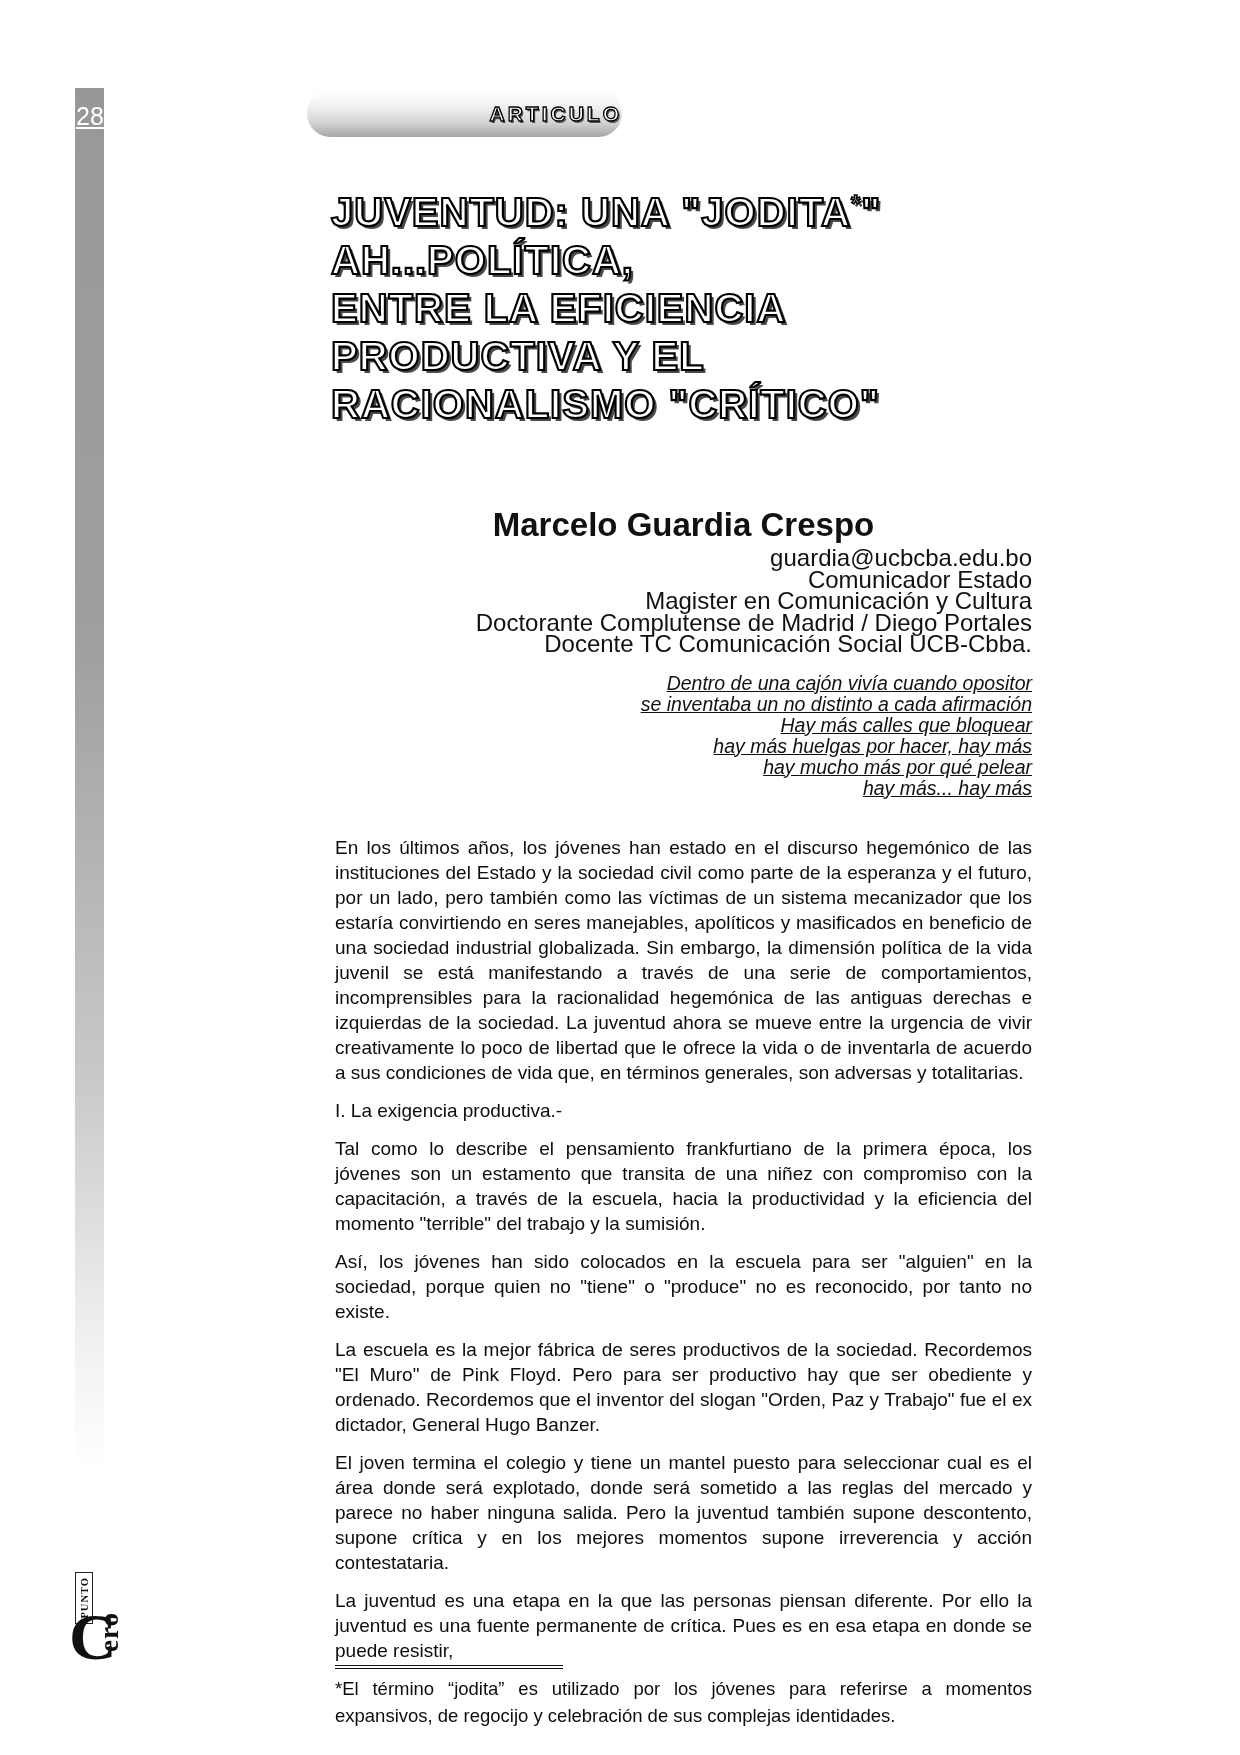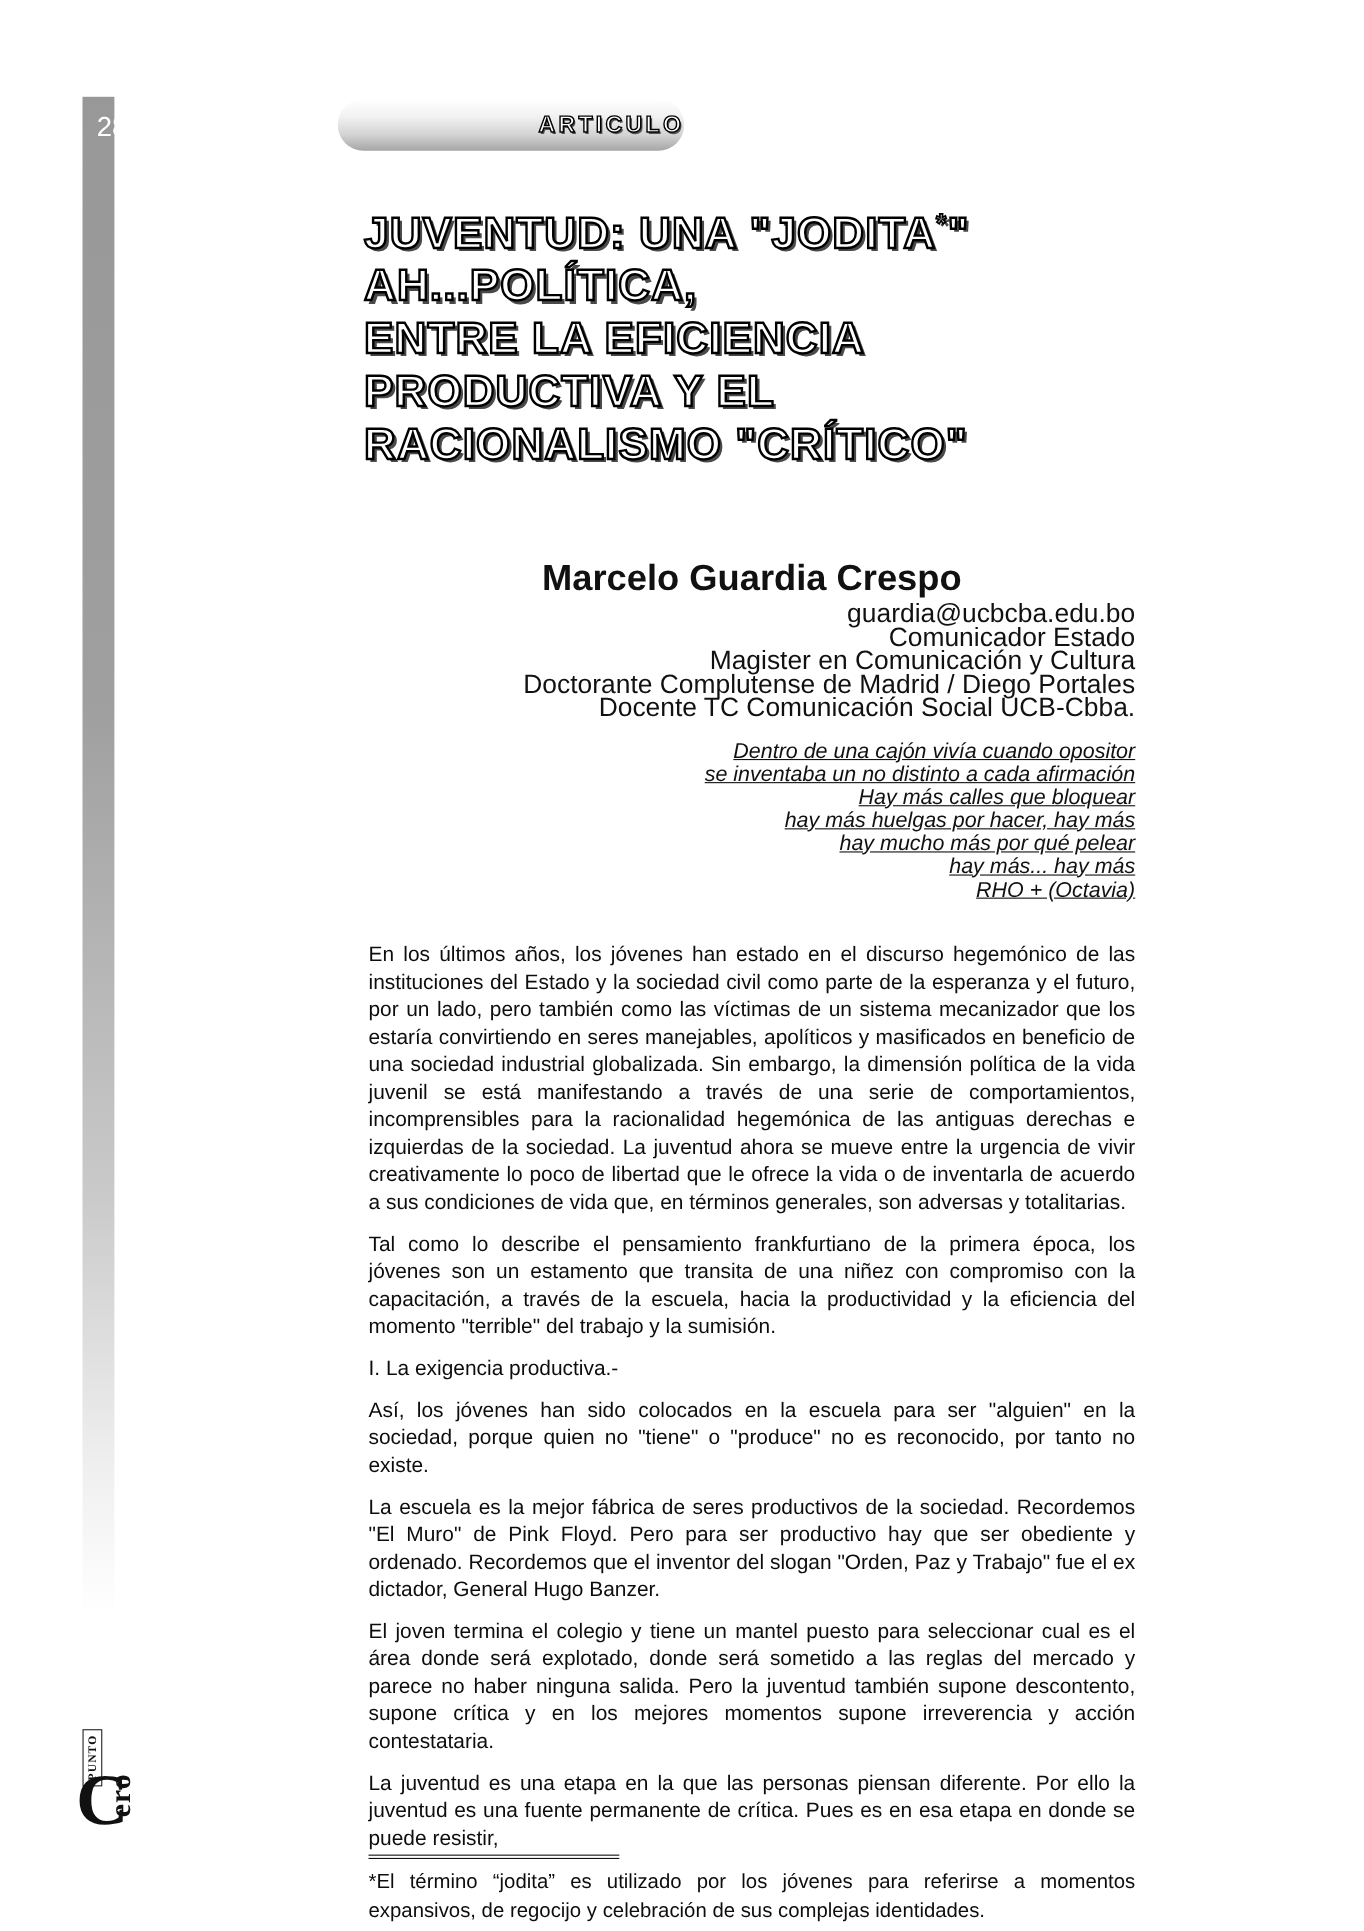--- a/index.html
+++ b/index.html
@@ -10,21 +10,21 @@
     font-family:"Liberation Sans", sans-serif;
   }
 
   
   .side-bar {
     position:absolute; left:75px; top:88px; width:29px; height:1380px;
     background:linear-gradient(180deg,#989898 0%,#9f9f9f 40%,#c9c9c9 72%,#efefef 90%,#ffffff 100%);
   }
   .page-num {
     position:absolute; left:0; top:16px; width:100%;
-    color:#ffffff; font-size:25px; line-height:1; text-align:left; padding-left:13px;
+    color:#ffffff; font-size:25px; line-height:1; text-align:left; padding-left:1px;text-decoration:underline;
   }
 
   
   .article-pill {
     position:absolute; left:307px; top:90px; width:315px; height:47px;
     border-radius:24px;
     background:linear-gradient(180deg,#ffffff 0%,#f1f1f1 35%,#d2d2d2 70%,#a6a6a6 100%);
     display:flex; align-items:center; justify-content:flex-end;
   }
   .article-pill span {
@@ -110,26 +110,25 @@
         <div>Doctorante Complutense de Madrid / Diego Portales</div>
         <div>Docente TC Comunicación Social UCB-Cbba.</div>
       </div>
     <div class="epigraph">
         <div>Dentro de una cajón vivía cuando opositor</div>
         <div>se inventaba un no distinto a cada afirmación</div>
         <div>Hay más calles que bloquear</div>
         <div>hay más huelgas por hacer, hay más</div>
         <div>hay mucho más por qué pelear</div>
         <div>hay más... hay más</div>
-        <div>RHO + (Octavia)</div>
       </div>
     <div class="body-text">
         <p>En los últimos años, los jóvenes han estado en el discurso hegemónico de las instituciones del Estado y la sociedad civil como parte de la esperanza y el futuro, por un lado, pero también como las víctimas de un sistema mecanizador que los estaría convirtiendo en seres manejables, apolíticos y masificados en beneficio de una sociedad industrial globalizada. Sin embargo, la dimensión política de la vida juvenil se está manifestando a través de una serie de comportamientos, incomprensibles para la racionalidad hegemónica de las antiguas derechas e izquierdas de la sociedad. La juventud ahora se mueve entre la urgencia de vivir creativamente lo poco de libertad que le ofrece la vida o de inventarla de acuerdo a sus condiciones de vida que, en términos generales, son adversas y totalitarias.</p>
+        <p>I. La exigencia productiva.-</p>
         <p>Tal como lo describe el pensamiento frankfurtiano de la primera época, los jóvenes son un estamento que transita de una niñez con compromiso con la capacitación, a través de la escuela, hacia la productividad y la eficiencia del momento "terrible" del trabajo y la sumisión.</p>
-        <p>I. La exigencia productiva.-</p>
         <p>Así, los jóvenes han sido colocados en la escuela para ser "alguien" en la sociedad, porque quien no "tiene" o "produce" no es reconocido, por tanto no existe.</p>
         <p>La escuela es la mejor fábrica de seres productivos de la sociedad. Recordemos "El Muro" de Pink Floyd. Pero para ser productivo hay que ser obediente y ordenado. Recordemos que el inventor del slogan "Orden, Paz y Trabajo" fue el ex dictador, General Hugo Banzer.</p>
         <p>El joven termina el colegio y tiene un mantel puesto para seleccionar cual es el área donde será explotado, donde será sometido a las reglas del mercado y parece no haber ninguna salida. Pero la juventud también supone descontento, supone crítica y en los mejores momentos supone irreverencia y acción contestataria.</p>
         <p>La juventud es una etapa en la que las personas piensan diferente. Por ello la juventud es una fuente permanente de crítica. Pues es en esa etapa en donde se puede resistir,</p>
       </div>
     <div class="foot-rule"></div>
     <div class="footnote">*El término “jodita” es utilizado por los jóvenes para referirse a momentos expansivos, de regocijo y celebración de sus complejas identidades.</div>
   </div>
 
   <div class="logo">

